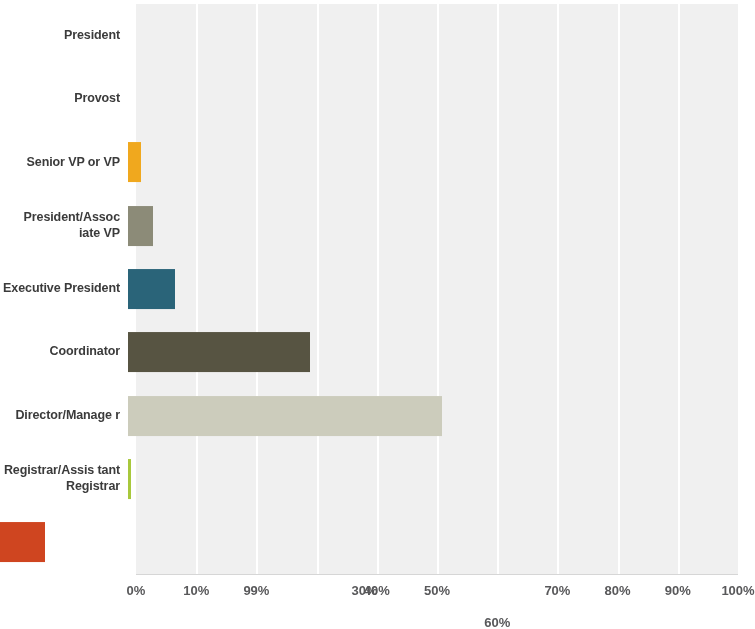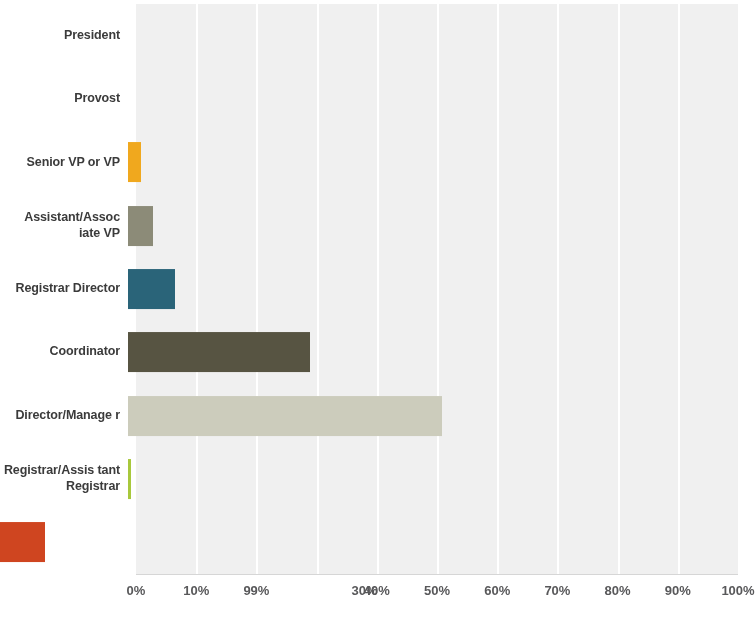--- a/index.html
+++ b/index.html
@@ -150,27 +150,27 @@
           <div class="cat-label">Provost</div>
           <div class="bar-track"></div>
         </div>
         <div class="row">
           <div class="cat-label">Senior VP or VP</div>
           <div class="bar-track">
             <div class="bar" title="2%" style="background: rgb(240, 168, 30); width: calc(2%); min-width: 3px;"></div>
           </div>
         </div>
         <div class="row">
-          <div class="cat-label">Assistant/Assoc iate VP</div>
+          <div class="cat-label">President/Assoc iate VP</div>
           <div class="bar-track">
             <div class="bar" title="4%" style="background: rgb(140, 139, 120); width: calc(4%); min-width: 3px;"></div>
           </div>
         </div>
         <div class="row">
-          <div class="cat-label">Registrar Director</div>
+          <div class="cat-label">Executive President</div>
           <div class="bar-track">
             <div class="bar" title="7.5%" style="background: rgb(42, 100, 121); width: calc(7.5%); min-width: 3px;"></div>
           </div>
         </div>
         <div class="row">
           <div class="cat-label">Coordinator</div>
           <div class="bar-track">
             <div class="bar" title="29%" style="background: rgb(87, 84, 66); width: calc(29%); min-width: 3px;"></div>
           </div>
         </div>
@@ -195,21 +195,21 @@
 
     <div class="axis-line"></div>
 
     <div class="ticks">
         <div class="tick" style="left: 0%;">0%</div>
         <div class="tick" style="left: 10%;">10%</div>
         <div class="tick" style="left: 20%;">99%</div>
         <div class="tick" style="left: 30%; margin-left: 48px;">30%</div>
         <div class="tick" style="left: 40%;">40%</div>
         <div class="tick" style="left: 50%;">50%</div>
-        <div class="tick" style="left: 60%;">60%</div>
+        <div class="tick" style="left: 60%; margin-top: 32px;">60%</div>
         <div class="tick" style="left: 70%;">70%</div>
         <div class="tick" style="left: 80%;">80%</div>
         <div class="tick" style="left: 90%;">90%</div>
         <div class="tick" style="left: 100%;">100%</div>
       </div>
 
   </div>
 
 </div>
 

